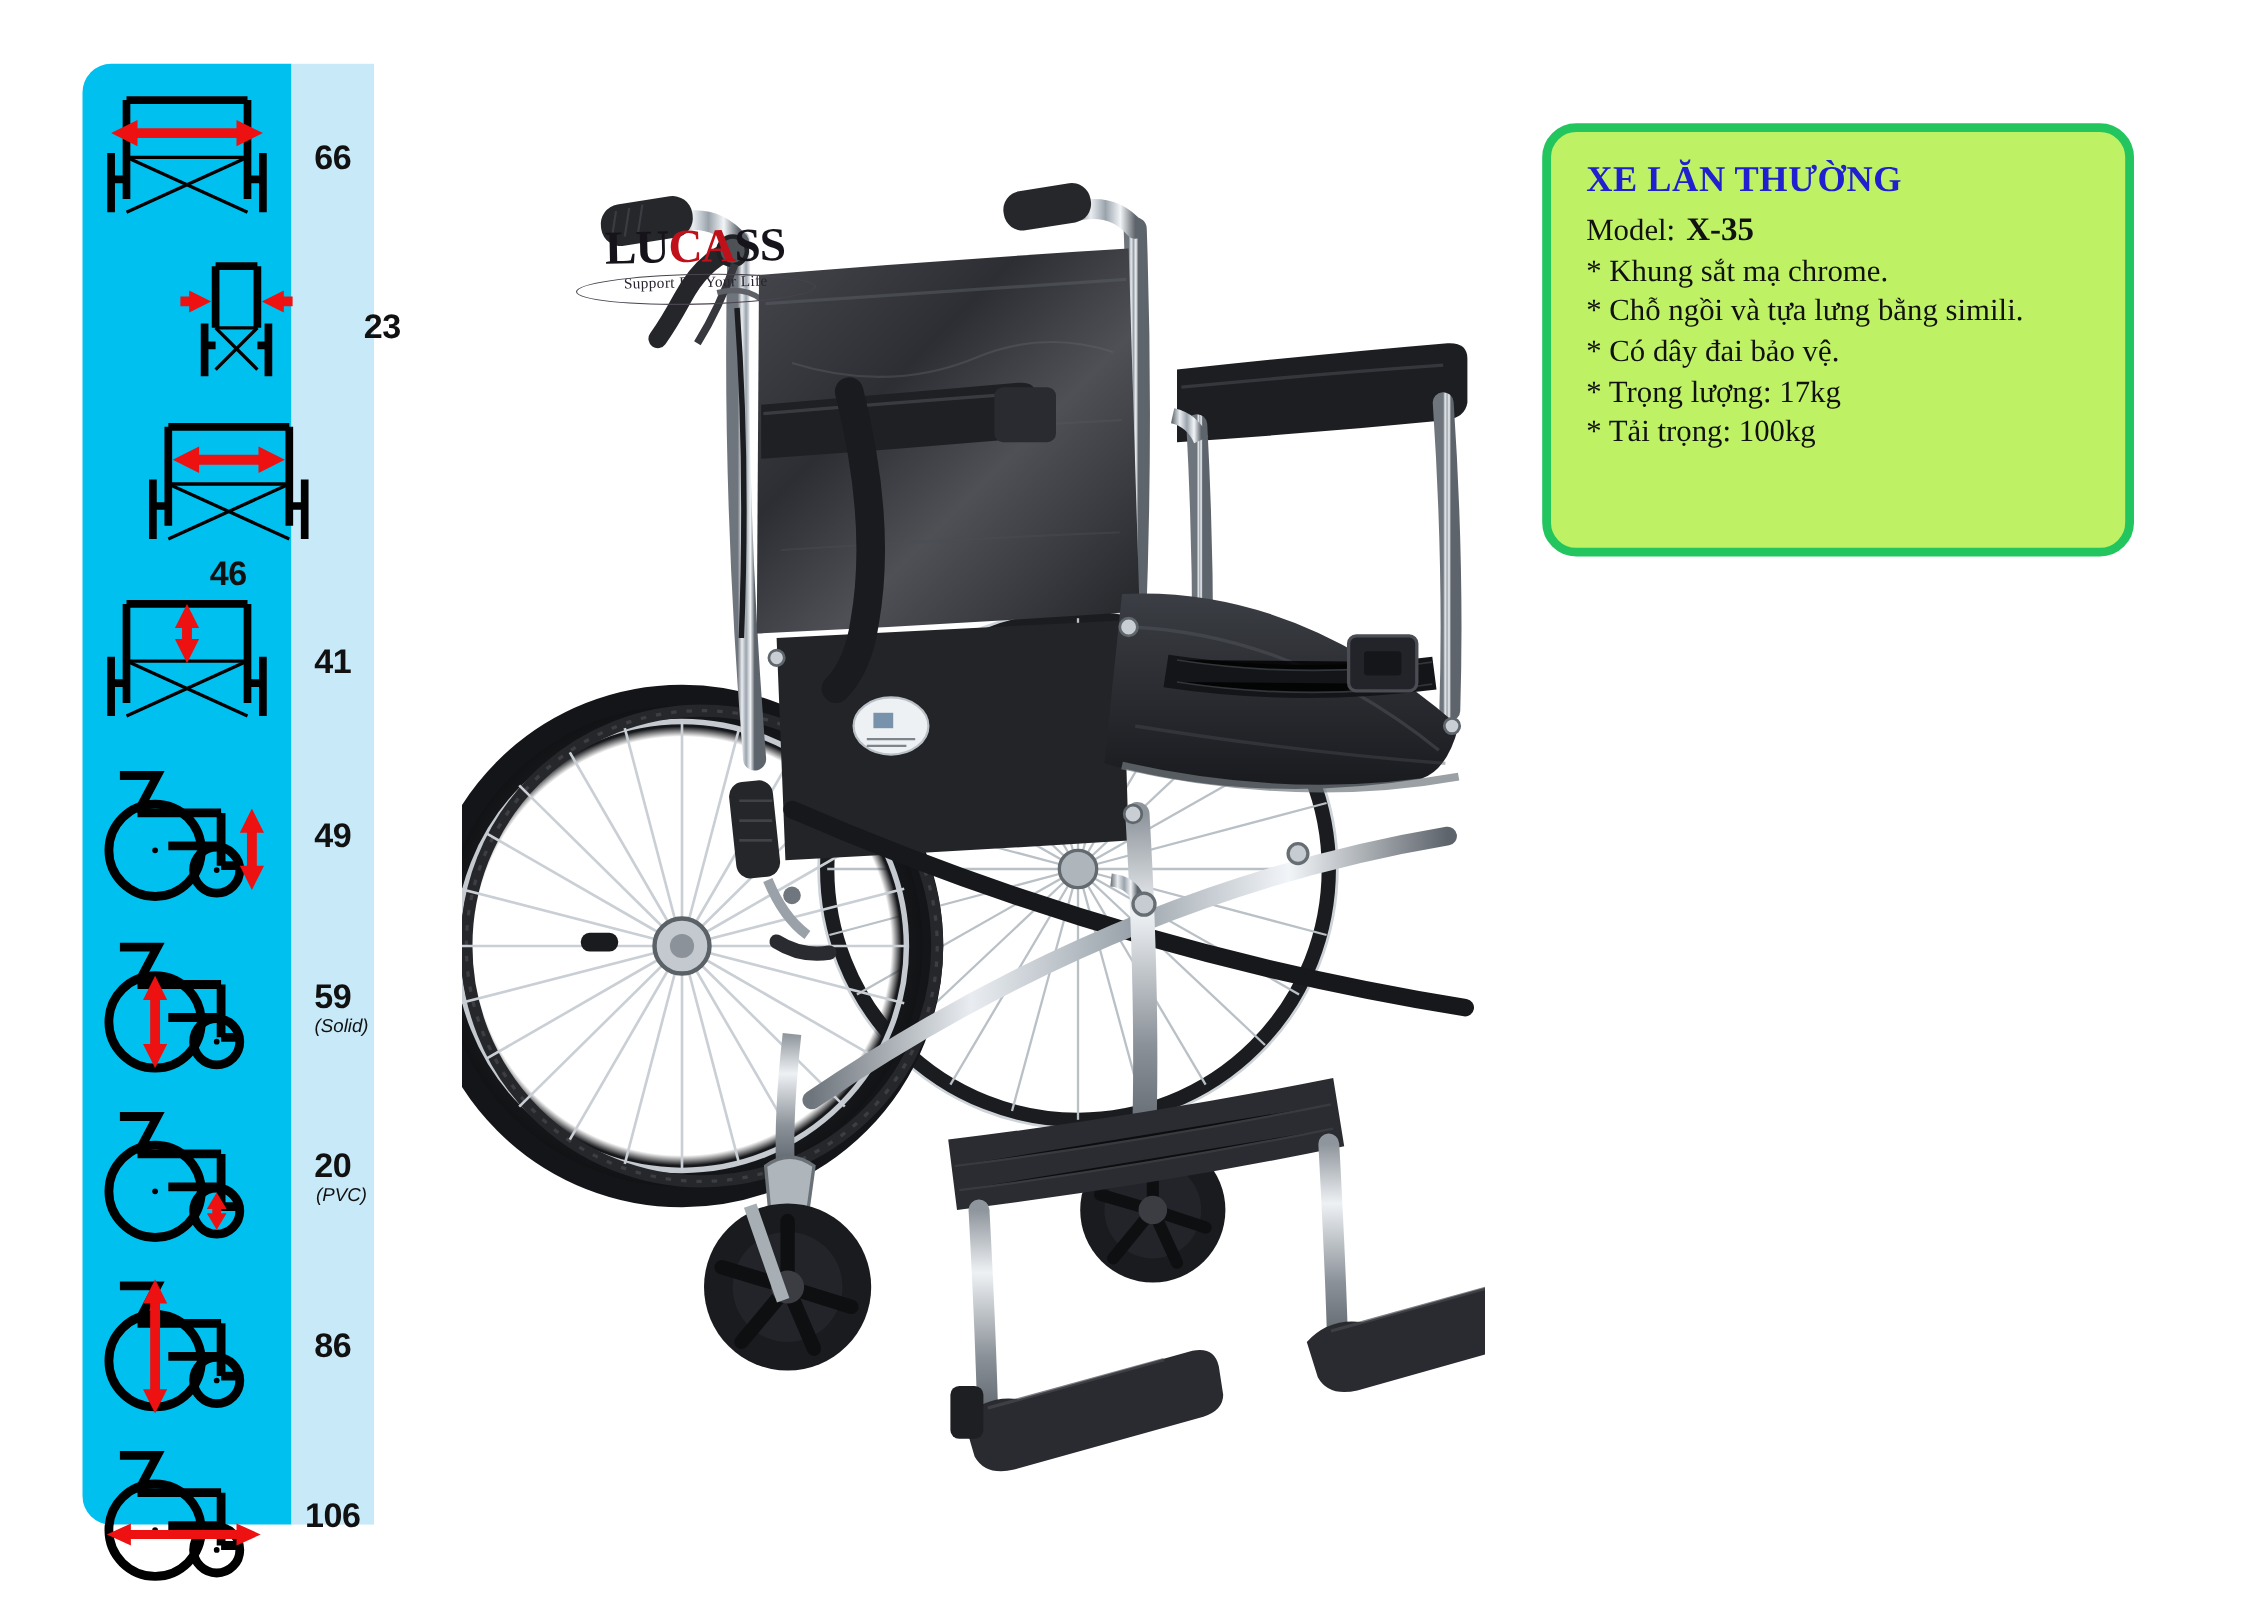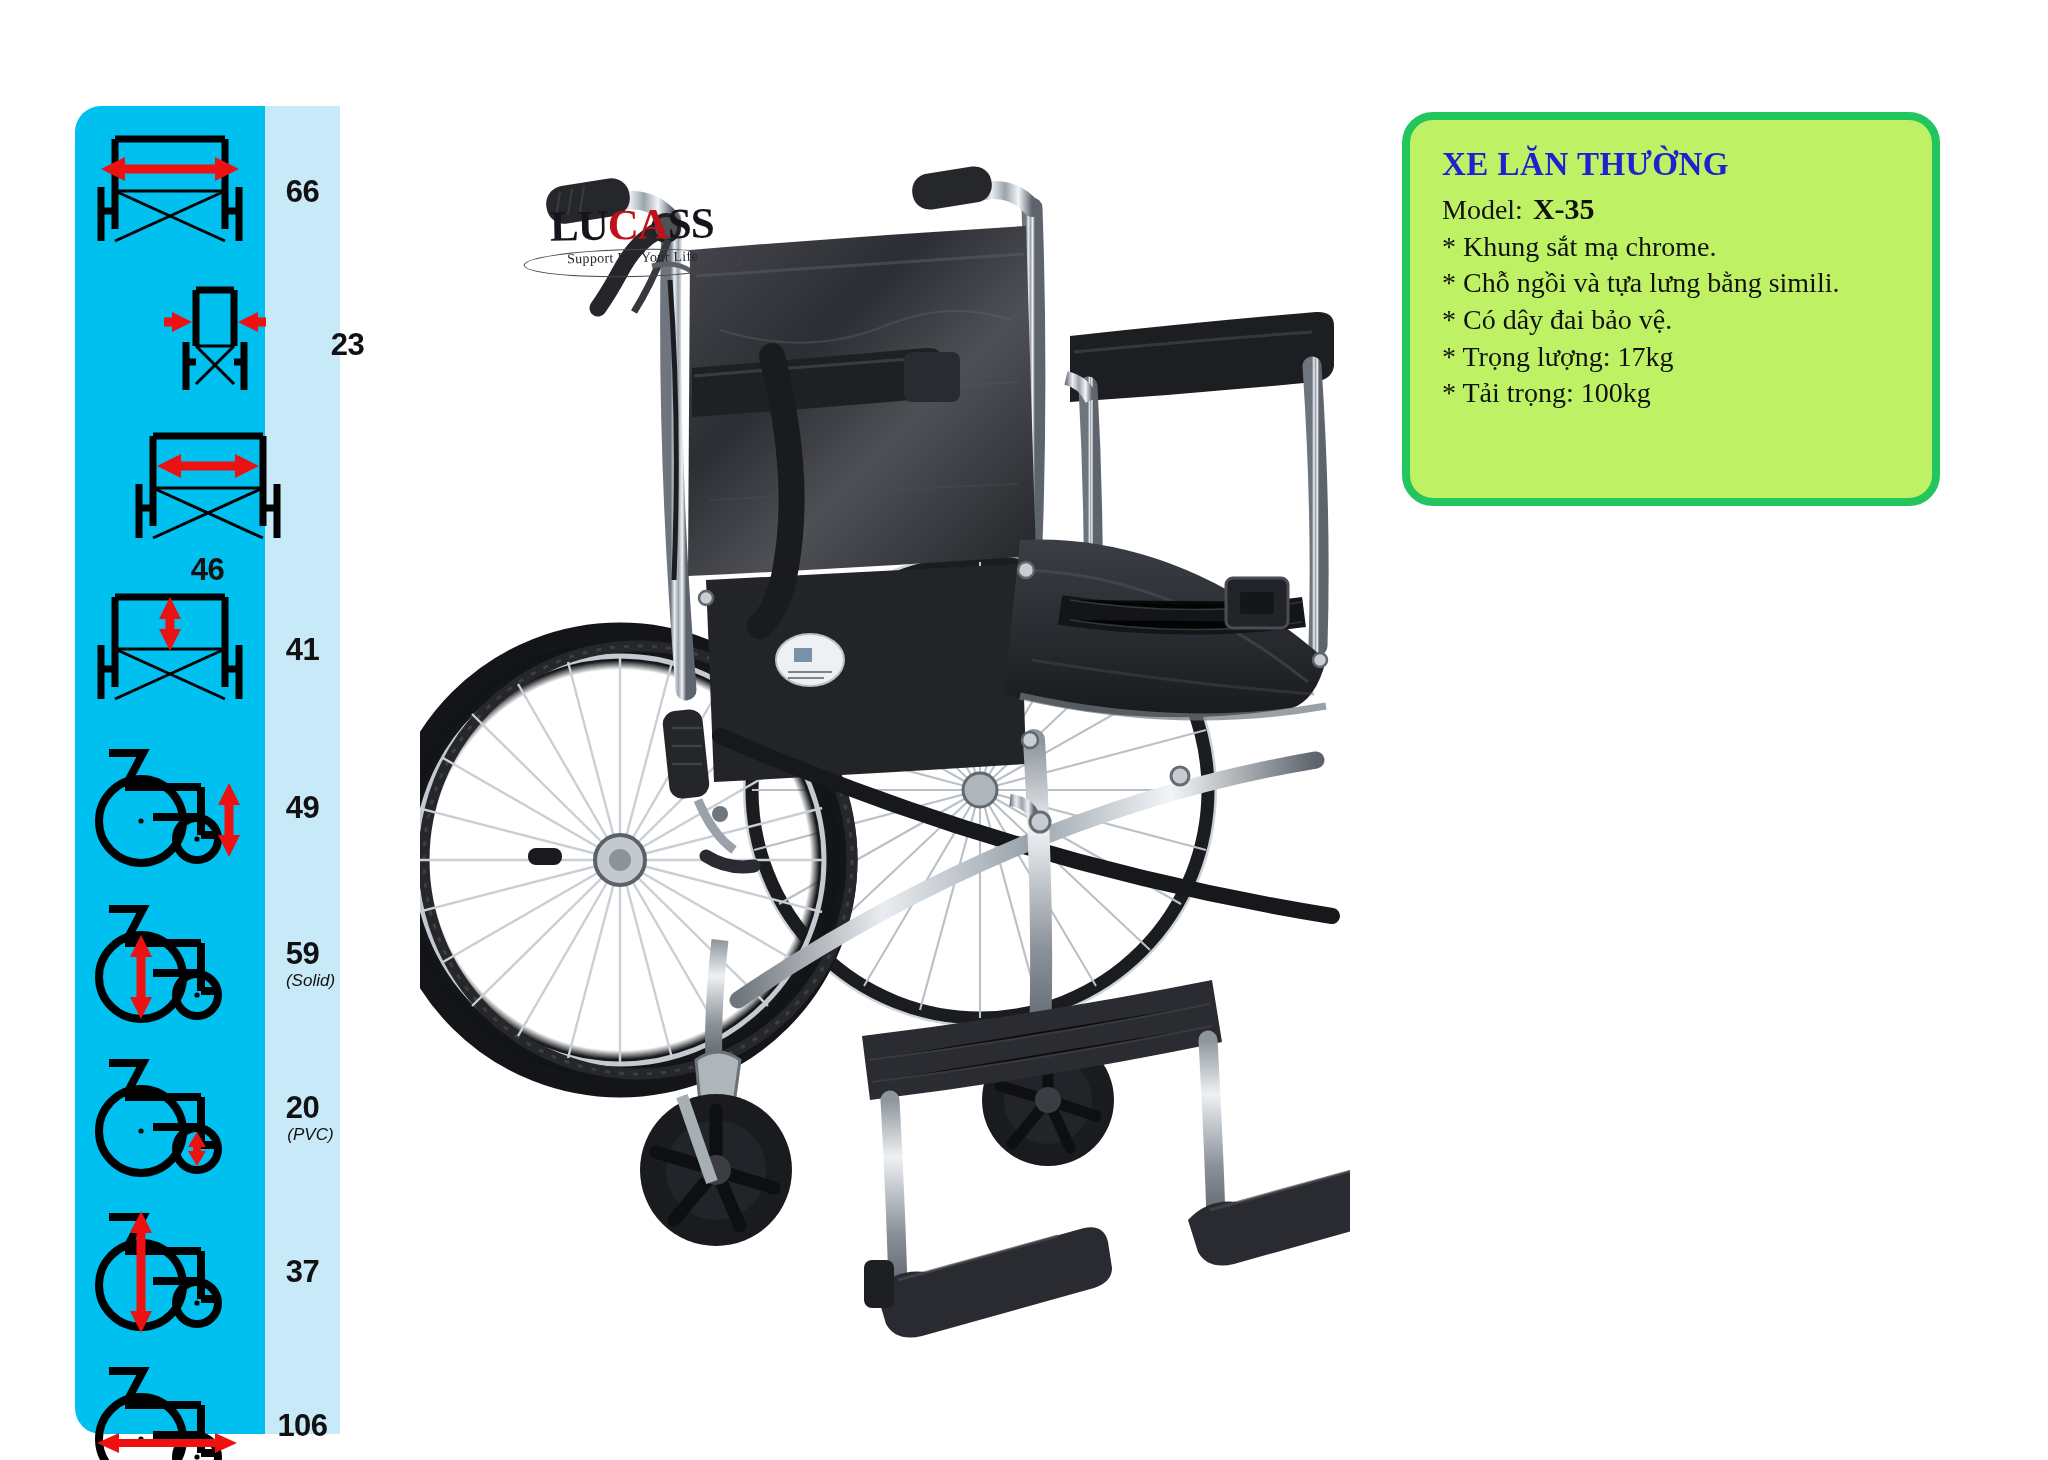--- a/index.html
+++ b/index.html
@@ -1,19 +1,19 @@
 <!DOCTYPE html>
 <html><head>
 <meta charset="utf-8">
 <style>
   html,body{margin:0;padding:0;}
   body{width:2048px;height:1460px;background:#ffffff;font-family:"Liberation Sans",sans-serif;overflow:hidden;position:relative;}
 
   
-  #dim-panel{position:absolute;left:75px;top:58px;width:265px;height:1328px;margin-top:48px;}
+  #dim-panel{position:absolute;left:75px;top:58px;width:265px;height:1328px;}
   #dim-icon-col{position:absolute;left:0;top:0;width:190px;height:100%;background:#00c0f0;border-radius:26px 0 0 26px;}
   #dim-num-col{position:absolute;left:190px;top:0;width:75px;height:100%;background:#c8e9f7;}
   .dim-row{position:absolute;left:0;width:265px;display:flex;align-items:center;}
   .dim-fig{width:190px;display:flex;align-items:center;justify-content:center;}
   .dim-val{width:75px;text-align:center;line-height:1;}
   .dim-num{font-size:31px;font-weight:bold;color:#111;letter-spacing:-0.5px;}
   .dim-sub{font-size:17px;font-style:italic;color:#111;margin-top:3px;padding-left:16px;}
 
   
   #spec-box{position:absolute;left:1402px;top:112px;width:538px;height:394px;
@@ -192,21 +192,21 @@
           <circle cx="56" cy="82" r="42"></circle>
           <circle cx="112" cy="100" r="21"></circle>
         </g>
         <circle cx="112" cy="100" r="2.6" fill="#000"></circle>
         <path d="M56 22 V116" stroke="#ee1111" stroke-width="9"></path>
         <polygon points="56,8 45,30 67,30" fill="#ee1111"></polygon>
         <polygon points="56,130 45,108 67,108" fill="#ee1111"></polygon>
       </svg>
     </div>
     <div class="dim-val">
-      <div class="dim-num">37</div>
+      <div class="dim-num">86</div>
     </div>
   </div>
 
   <div class="dim-row" style="top:1244px;height:150px;">
     <div class="dim-fig">
       <svg width="170" height="136" viewBox="0 0 170 136">
         <g fill="none" stroke="#000" stroke-width="8">
           <path d="M24 14 H58 L40 48 M40 48 H116 M116 48 V78 M68 78 H116 M116 78 V96 M116 96 H132"></path>
           <circle cx="56" cy="82" r="42"></circle>
           <circle cx="112" cy="100" r="21"></circle>

